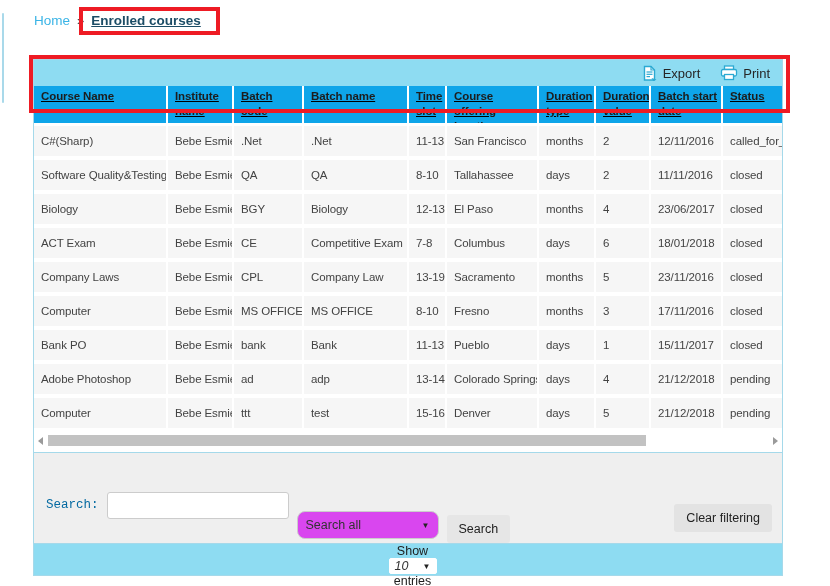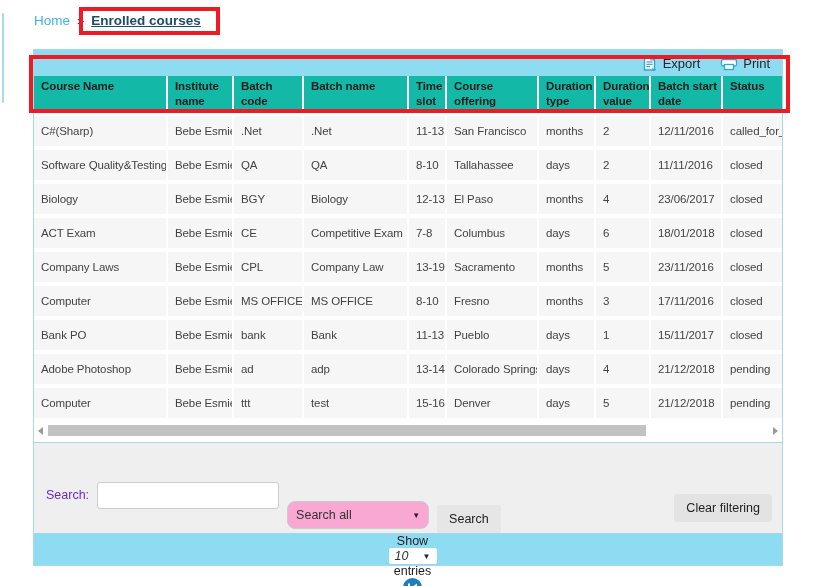--- a/index.html
+++ b/index.html
@@ -11,51 +11,51 @@
   
   .left-edge{position:absolute;left:2px;top:13px;width:2px;height:90px;background:#a9d9ea;border-radius:2px;}
 
   
   .breadcrumb{position:absolute;left:34px;top:13px;display:flex;align-items:baseline;gap:7px;font-size:13.5px;}
   .bc-home{color:#3ab4e6;cursor:pointer;}
   .bc-sep{color:#3b3b3b;font-size:13px;}
   .bc-current{color:#1c4d66;font-weight:700;text-decoration:underline;}
 
   
-  .wrap{position:absolute;left:33px;top:49px;width:750px;}
+  .wrap{position:absolute;left:33px;top:59px;width:750px;}
 
   .table-box{border:1px solid #a5d9ea;height:394px;background:#fff;box-sizing:border-box;}
   .toolbar{height:26px;background:#8edcf2;display:flex;align-items:center;justify-content:flex-end;gap:20px;padding-right:12px;}
   .tool-btn{display:flex;align-items:center;gap:5px;font-size:13px;color:#262626;cursor:pointer;}
   .tool-btn svg{display:block;}
 
-  .header-row{display:flex;height:37px;background:#14b8a6;}
+  .header-row{display:flex;height:37px;background:#0ea5e9;text-decoration:underline;}
   .hcell{box-sizing:border-box;border-right:2px solid #fff;padding:3px 2px 0 7px;font-size:11.5px;
     font-weight:bold;color:#1d1d1d;line-height:1.3;letter-spacing:-0.1px;overflow:hidden;cursor:pointer;}
   .tbody{background:#fff;padding-top:3px;}
   .trow{display:flex;height:30px;margin-bottom:4px;}
   .tcell{box-sizing:border-box;border-right:2px solid #fff;background:#f6f6f6;font-size:11.5px;color:#434343;
     line-height:30px;padding-left:7px;white-space:nowrap;overflow:hidden;letter-spacing:-0.1px;}
   .c0{width:134px;} .c1{width:66px;} .c2{width:70px;} .c3{width:105px;} .c4{width:38px;}
   .c5{width:92px;} .c6{width:57px;} .c7{width:55px;} .c8{width:72px;}
   .c9{flex:1;border-right:none;}
 
   
   .scroll-strip{margin-top:6px;height:13px;position:relative;}
   .sb-arrow{position:absolute;top:3px;width:0;height:0;border-top:4px solid transparent;border-bottom:4px solid transparent;cursor:pointer;}
   .sb-left{left:4px;border-right:5px solid #9a9a9a;}
   .sb-right{right:4px;border-left:5px solid #9a9a9a;}
   .sb-thumb{position:absolute;left:14px;top:1px;width:598px;height:11px;background:#c2c2c2;cursor:pointer;}
 
   
   .search-box{border:1px solid #a5d9ea;border-top:none;height:91px;background:#efefef;position:relative;box-sizing:border-box;}
   .search-row{display:flex;align-items:center;padding:14px 0 0 12px;gap:8px;}
-  .search-label{font-size:12.5px;color:#6d28d9;}
+  .search-label{font-size:12.5px;color:#0369a1;font-family:Liberation Mono, monospace;}
   .search-input{width:182px;height:27px;border:1px solid #ccc;border-radius:3px;background:#fff;box-sizing:border-box;padding:0 6px;font-size:12.5px;font-family:inherit;}
-  .select{height:28px;background:#f9a8d4;border:1px solid #ccc;border-radius:8px;display:flex;align-items:center;justify-content:space-between;
+  .select{height:28px;background:#d946ef;border:1px solid #ccc;border-radius:8px;display:flex;align-items:center;justify-content:space-between;
     padding:0 8px;font-size:12.5px;color:#333;box-sizing:border-box;cursor:pointer;margin-top:40px;}
   .filter-select{width:142px;}
   .caret{font-size:8px;color:#222;}
   .btn{height:28px;background:#e6e6e6;border-radius:3px;display:inline-flex;align-items:center;padding:0 12px;font-size:12.5px;color:#222;cursor:pointer;margin-top:48px;}
   .clear-btn{position:absolute;right:10px;bottom:11px;background:#e3e3e3;}
 
   
   .footer-bar{border:1px solid #a5d9ea;border-top:none;height:32px;background:#8edcf2;display:flex;align-items:center;
     padding-left:9px;font-size:12.5px;color:#1d1d1d;box-sizing:border-box;flex-direction:column;}
   .size-select{width:48px;height:22px;background:#fff;border-radius:2px;border:1px solid #fff;display:flex;align-items:center;

